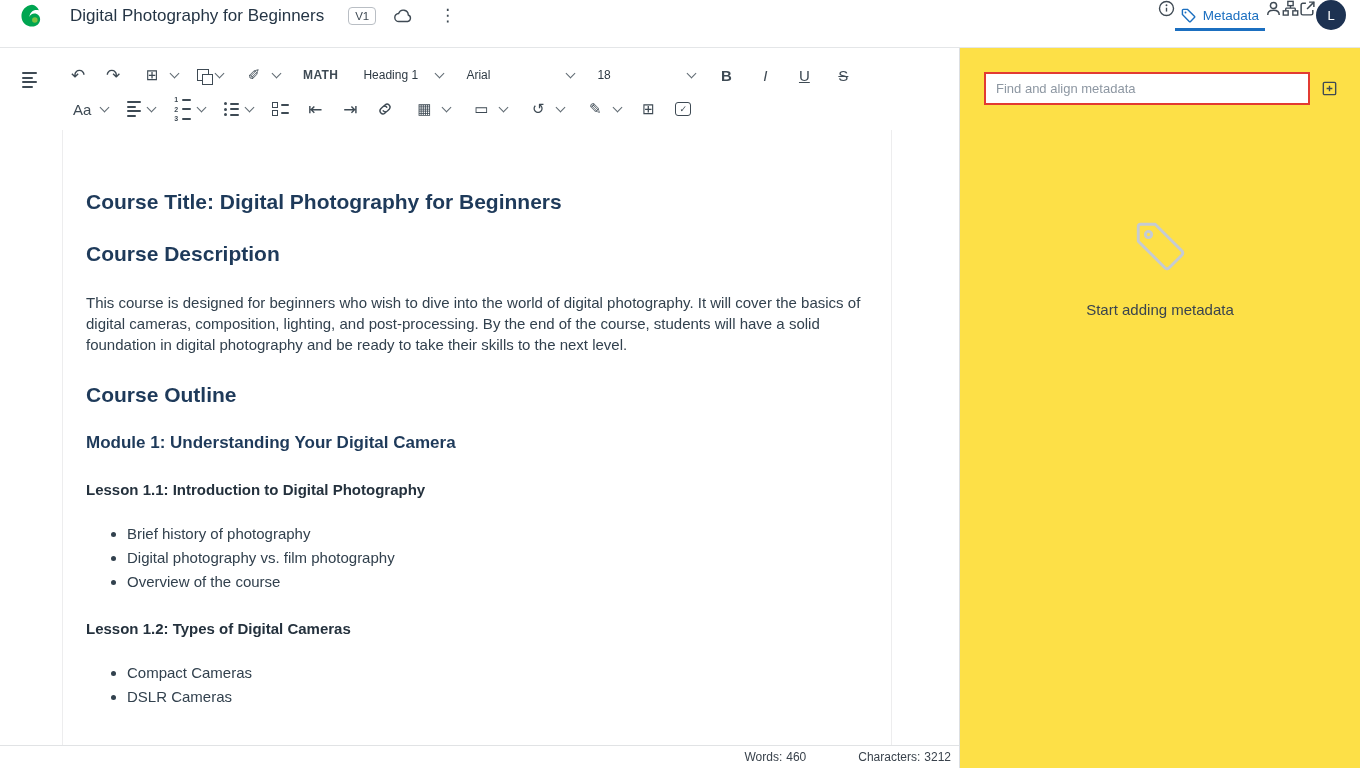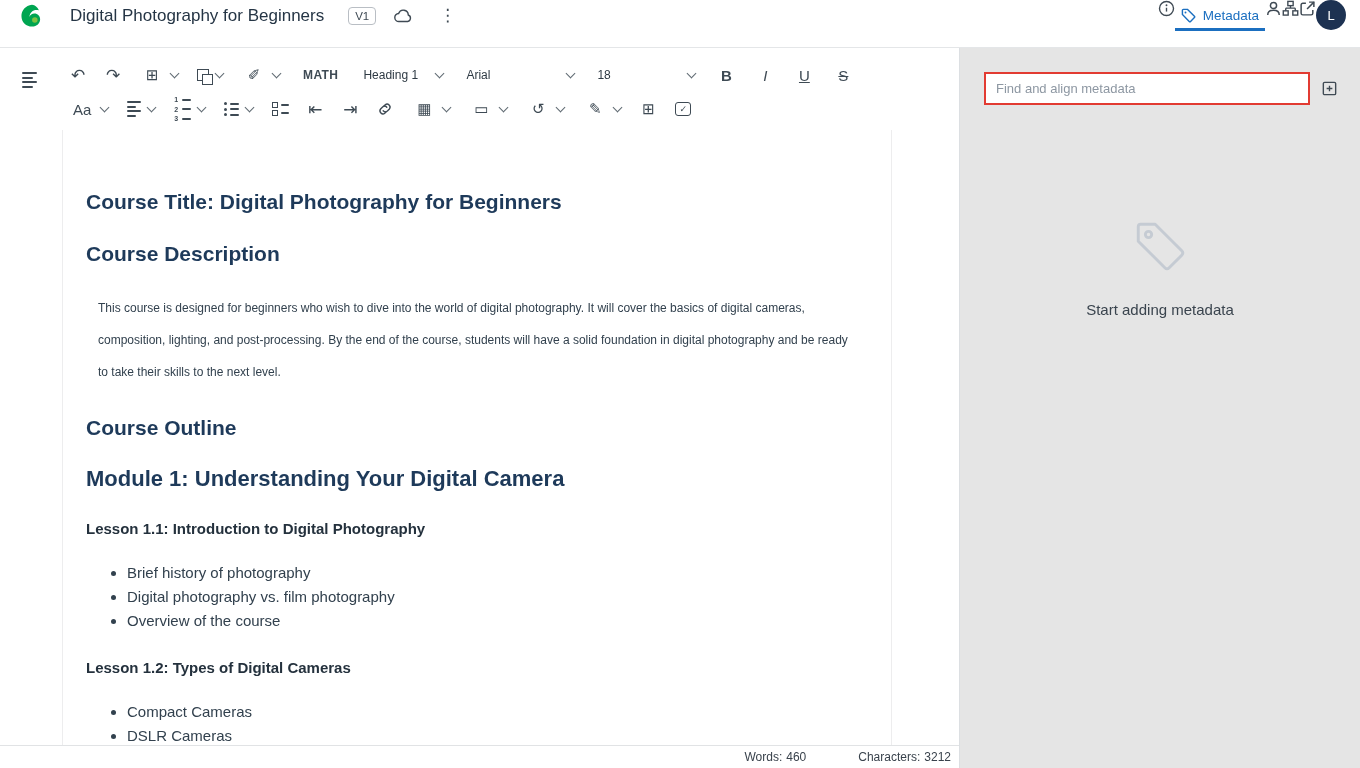--- a/index.html
+++ b/index.html
@@ -17,21 +17,21 @@
 
   .h-right { display: flex; align-items: flex-start; height: 100%; }
   .icon-btn { display: flex; align-items: center; justify-content: center; cursor: pointer; color:#3f4a54; }
   .tab { height: 100%; display: flex; align-items: center; gap: 7px; padding: 0 6px; cursor: pointer; font-size: 13.5px; }
   .tab.active { color: #1b6fc0; border-bottom: 3px solid #1b6fc0; padding-top: 3px; }
   .avatar { width: 30px; height: 30px; border-radius: 50%; background: #1d3252; color: #fff; font-size: 13px; display: flex; align-items: center; justify-content: center; cursor: pointer; }
 
   
   .main { display: flex; height: 720px; }
   .editor { width: 960px; border-right: 1px solid #dcdfe2; display: flex; flex-direction: column; position: relative; background:#fff; }
-  .panel { flex: 1; position: relative; background:#e5e5e5; }
+  .panel { flex: 1; position: relative; background:#fde047; }
 
   
   .outline-toggle { position: absolute; left: 22px; top: 24px; cursor: pointer; }
   .toolbar { padding: 10px 8px 4px 66px; }
   .trow { display: flex; align-items: center; gap: 11px; height: 34px; }
   .tbtn { display: inline-flex; align-items: center; justify-content: center; min-width: 24px; height: 28px; padding: 0 3px; color: #3e4a54; font-size: 17px; border-radius: 4px; cursor: pointer; }
   .glyph15 { font-size: 15px; }
   .chev { width: 7px; height: 7px; border-right: 1.5px solid #5f6a72; border-bottom: 1.5px solid #5f6a72; transform: rotate(45deg); margin-left: 7px; margin-top: -4px; flex: none; }
   .ddl { display: inline-flex; align-items: center; cursor: pointer; height: 28px; padding: 0 4px; }
   .math-btn { font-size: 12px; font-weight: bold; letter-spacing: .4px; color: #3e4a54; cursor: pointer; padding: 0 8px; }
@@ -54,22 +54,22 @@
   .digit { font-size: 7px; line-height: 7px; color: #3e4a54; width: 5px; font-weight:bold; }
   .i-layout { width: 12px; height: 12px; border: 1.7px solid #3e4a54; position: relative; }
   .i-layout i { position: absolute; right: -5px; bottom: -5px; width: 11px; height: 11px; border: 1.7px solid #3e4a54; background: #fff; display:block; }
   .cmt { width: 16px; height: 14px; border: 1.7px solid #3e4a54; border-radius: 3px; font-size: 9px; color: #3e4a54; display: flex; align-items: center; justify-content: center; }
 
   
   .content { flex: 1; overflow: hidden; }
   .page { margin-left: 62px; width: 830px; height: 100%; border-left: 1px solid #ededee; border-right: 1px solid #ededee; padding: 38px 26px 0 23px; cursor: text; }
   .page h1 { font-size: 21px; color: #1e3a5a; margin: 22px 0 28px; }
   .page h2 { font-size: 21px; color: #1e3a5a; margin: 0 0 26px; }
-  .page p  { font-size: 12px; line-height: 32px; color: #32414e; margin: 0 12px 28px; }
-  .page h3 { font-size: 22px; color: #1e3a5a; margin: 0 0 28px; }
+  .page p  { font-size: 15px; line-height: 21px; color: #32414e; margin: 0 0 28px; }
+  .page h3 { font-size: 17px; color: #1e3a5a; margin: 0 0 28px; }
   .page h4 { font-size: 15px; color: #24313d; margin: 0 0 24px; }
   .page ul { margin: 0 0 26px; padding-left: 41px; }
   .page li { font-size: 15px; line-height: 24px; color: #32414e; }
 
   
   .statusbar { height: 23px; border-top: 1px solid #e1e3e5; display: flex; justify-content: flex-end; align-items: center; gap: 52px; padding-right: 8px; font-size: 12px; color: #39424c; }
   .statusbar .pair { display: flex; gap: 4px; }
 
   
   .search-row { display: flex; align-items: center; margin: 24px 22px 0 24px; gap: 11px; }

